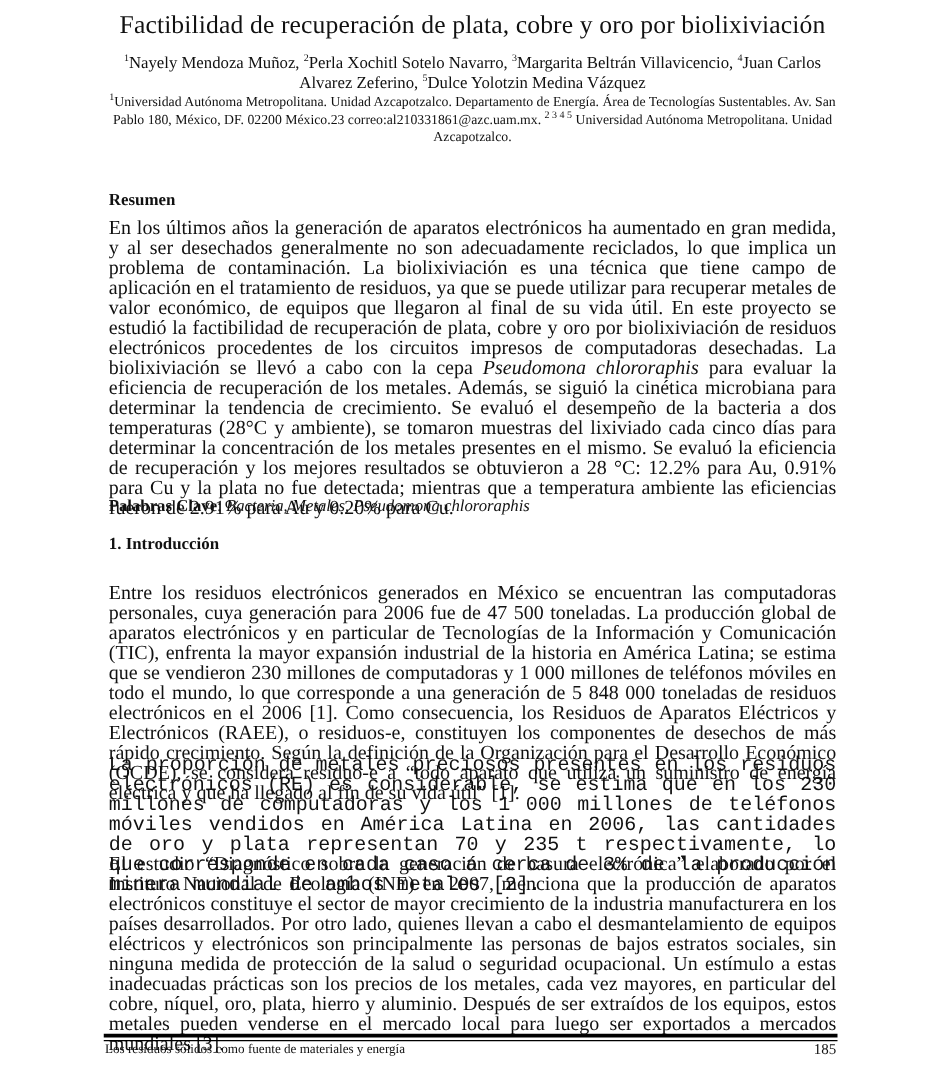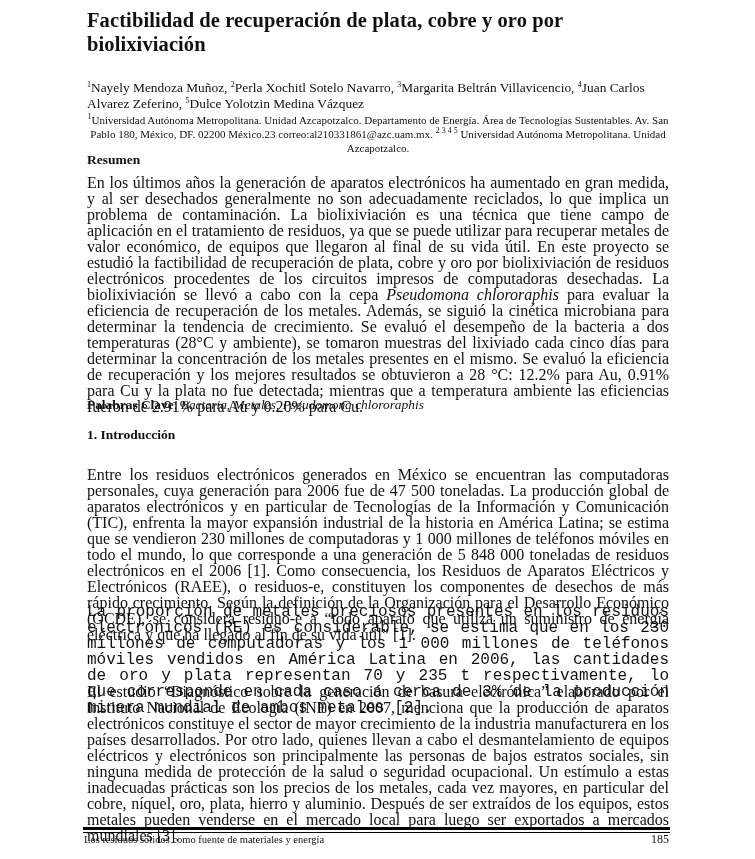--- a/index.html
+++ b/index.html
@@ -17,28 +17,30 @@
   }
   .page {
     position: absolute;
     left: 87px;
     top: 0;
     width: 582px;
   }
   .title {
     margin: 8px 0 0 0;
     font-size: 20.5px;
-    font-weight: bold;
+    font-weight: normal;
     line-height: 24px;
+    text-align: center;
     letter-spacing: 0.1px;
   }
   .authors {
-    margin-top: 24px;
+    margin-top: 10px;
     font-size: 13.4px;
     line-height: 16px;
+    text-align: center;
   }
   .authors sup, .affil sup {
     font-size: 8px;
     vertical-align: 5px;
     line-height: 0;
   }
   .affil {
     margin-top: 1px;
     font-size: 11px;
     line-height: 14px;

